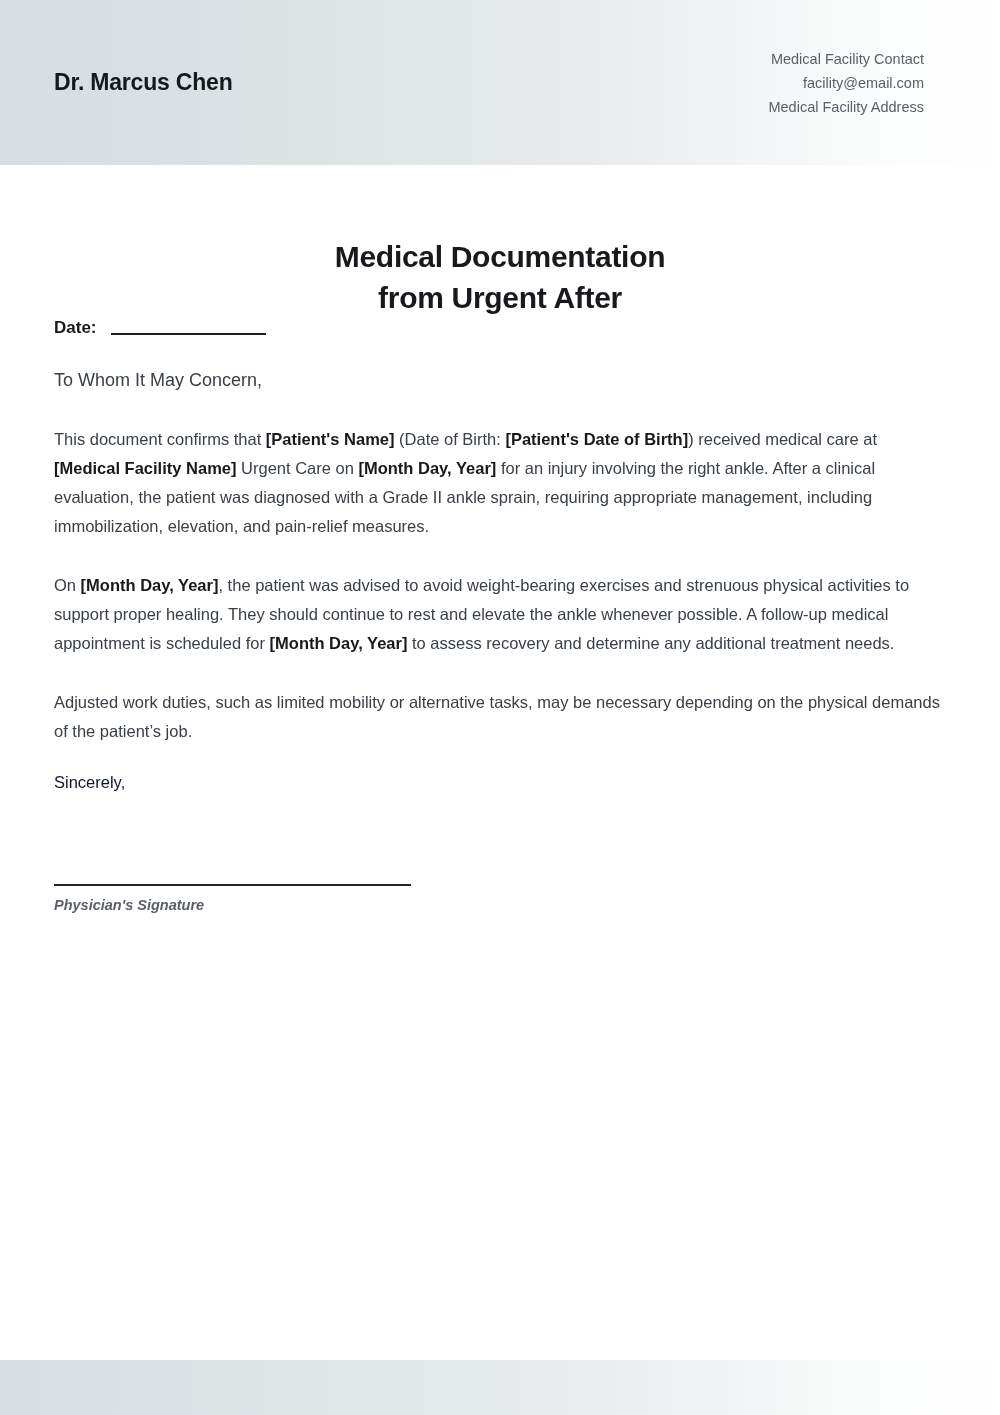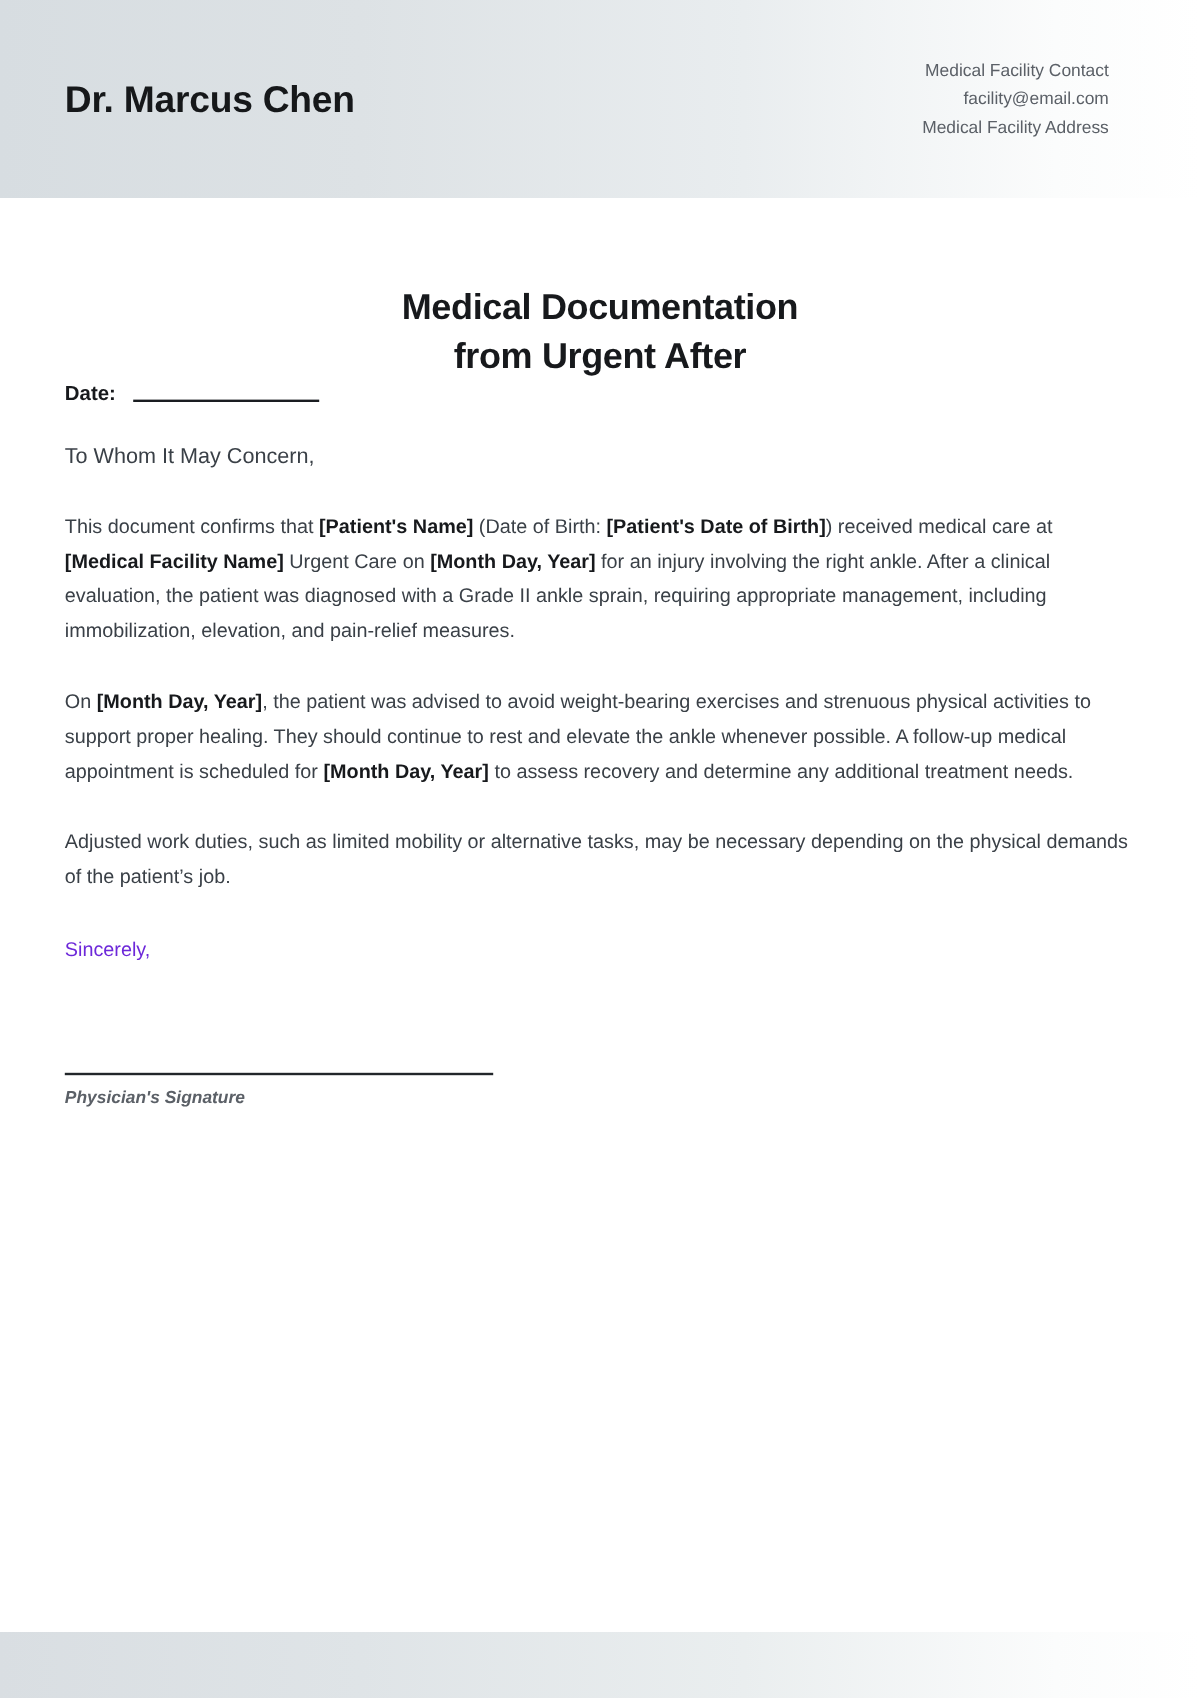--- a/index.html
+++ b/index.html
@@ -14,21 +14,21 @@
   .header-band {
     height: 165px;
     box-sizing: border-box;
     background: linear-gradient(90deg, #d7dde1 0%, #dde2e5 30%, #e9edef 62%, #fbfcfc 88%, #ffffff 100%);
     display: flex;
     justify-content: space-between;
     align-items: center;
     padding: 0 76px 0 54px;
   }
   .physician-name {
-    font-size: 31px;
+    font-size: 23px;
     font-weight: bold;
     color: #16181a;
     letter-spacing: -0.2px;
   }
   .facility-info {
     text-align: right;
     font-size: 14.5px;
     line-height: 24px;
     color: #5b6067;
   }
@@ -62,24 +62,24 @@
     color: #3a4047;
   }
   .para {
     margin: 30px 0 0 0;
     font-size: 16.5px;
     line-height: 29px;
     color: #3a4047;
   }
   .para strong { color: #17191c; }
   .closing {
-    margin-top: 32px;
+    margin-top: 22px;
     font-size: 16.5px;
     line-height: 29px;
-    color: #6d28d9;
+    color: #0f172a;
   }
   .signature-line {
     margin-top: 87px;
     width: 357px;
     height: 2px;
     background: #22262a;
   }
   .signature-caption {
     margin-top: 11px;
     font-size: 14.5px;

